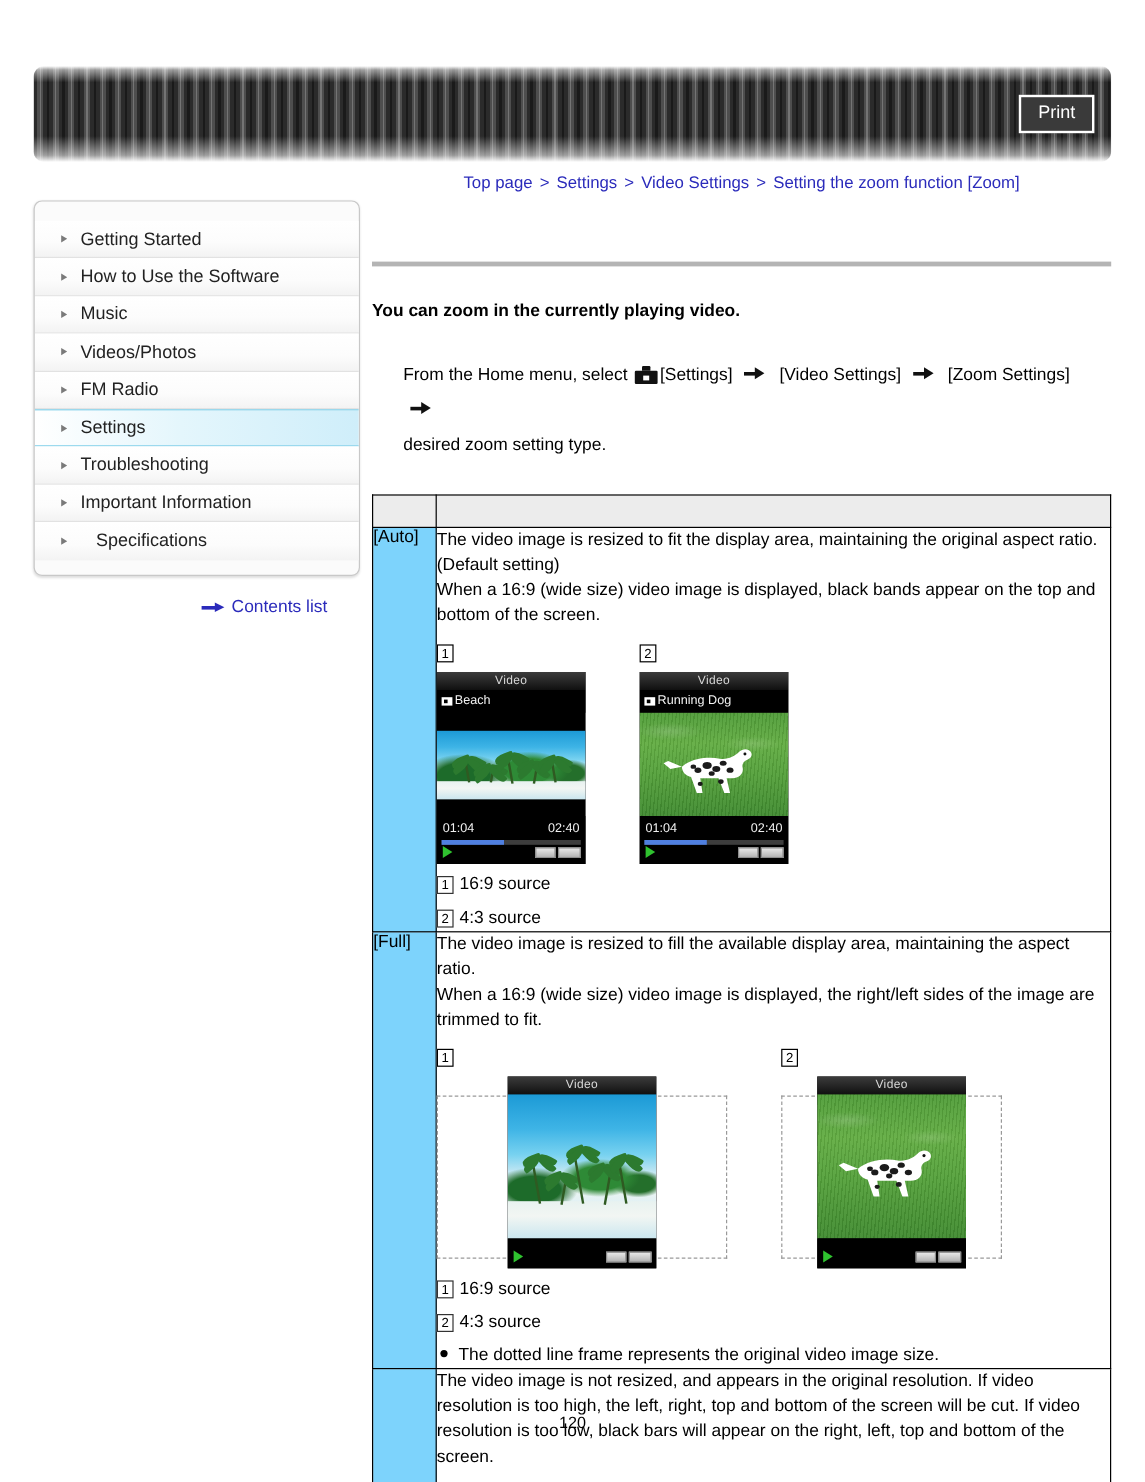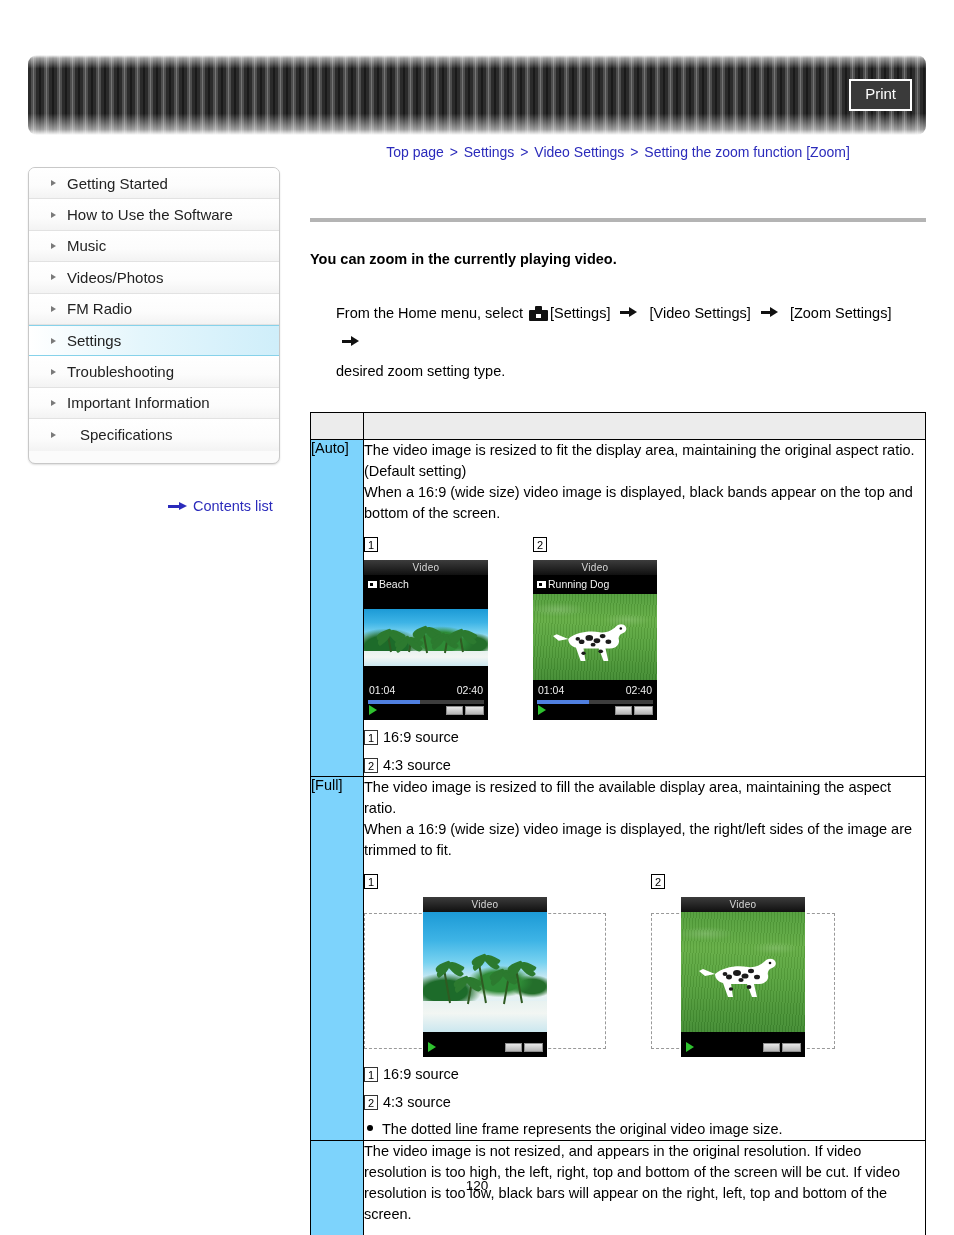--- a/index.html
+++ b/index.html
@@ -62,26 +62,26 @@
     color: #2b2bbb;
     white-space: nowrap;
   }
   #breadcrumb .crumb { color: #2b2bbb; text-decoration: none; }
   #breadcrumb .sep { color: #2b2bbb; padding: 0 2px; }
 
   
   #sidebar {
     position: absolute;
     left: 28px; top: 167px;
-    width: 252px;
+    width: 272px;
     background: #fbfbfb;
     border: 1px solid #c8c8c8;
     border-radius: 7px;
     box-shadow: 0 1px 2px rgba(0,0,0,0.13);
-    padding: 0 0 12px 0;
+    padding: 16px 0 12px 0;
     overflow: hidden;
   }
   .nav-item {
     position: relative;
     height: 31.4px;
     display: flex;
     align-items: center;
     padding-left: 22px;
     font-size: 15px;
     color: #222;

